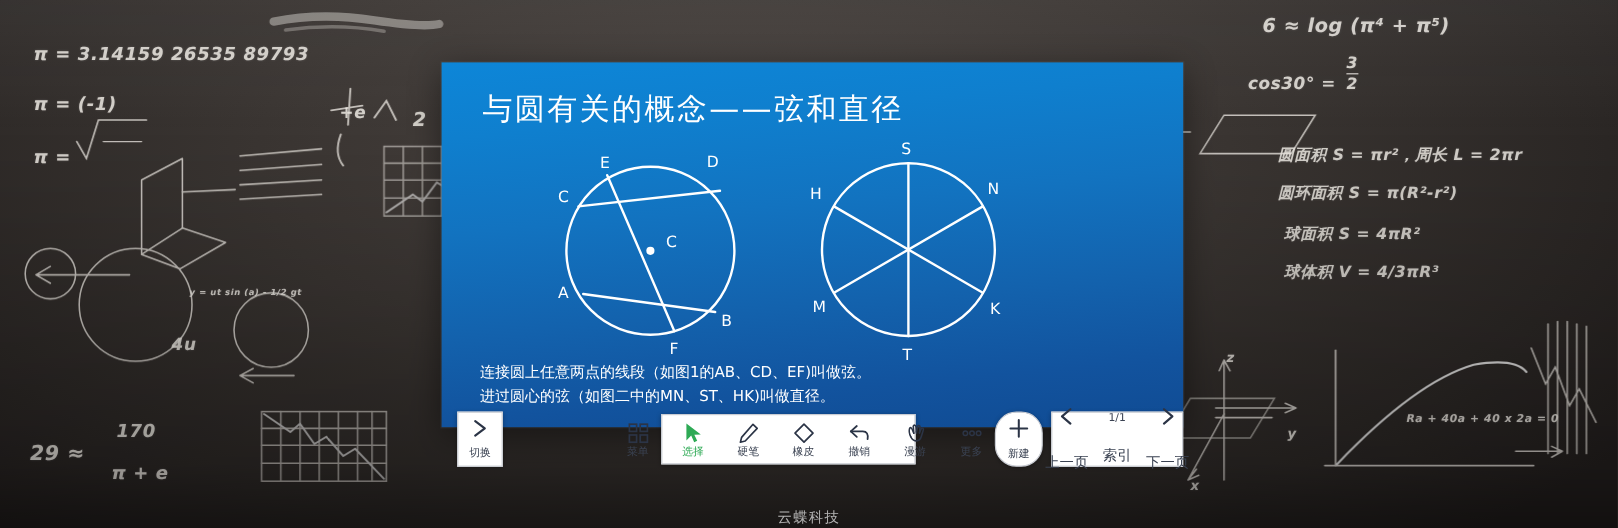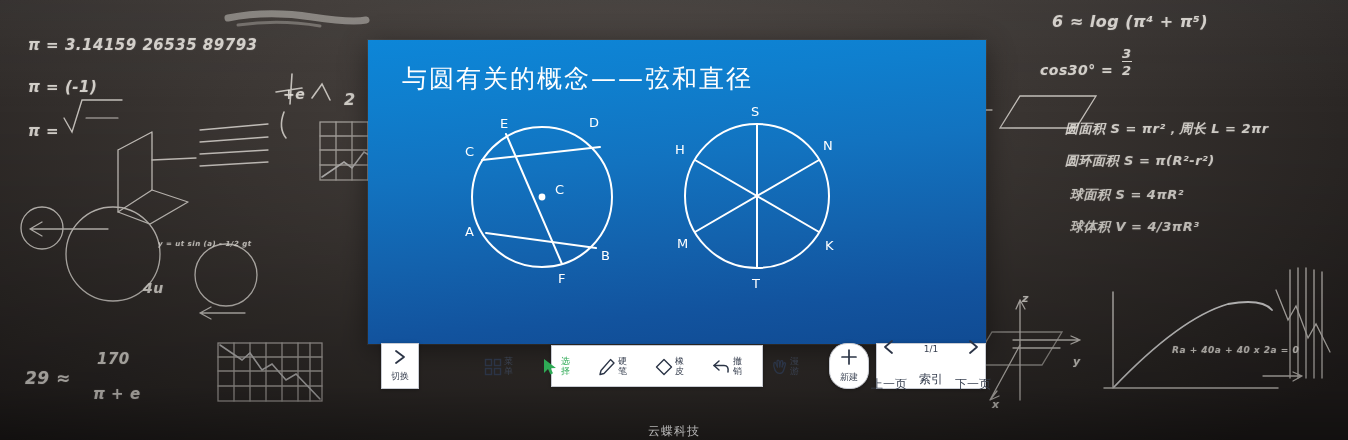--- a/index.html
+++ b/index.html
@@ -26,21 +26,21 @@
   .chalk{
     position:absolute;color:#e9e5df;opacity:.88;
     font-family:"DejaVu Sans","Liberation Sans",sans-serif;
     white-space:nowrap;pointer-events:none;
     text-shadow:0 0 2px rgba(255,255,255,.22);
   }
   .hand{font-style:italic;font-weight:600;letter-spacing:.5px;}
 
   
   .panel{
-    position:absolute;left:368px;top:40px;width:618px;height:304px;
+    position:absolute;left:368px;top:52px;width:618px;height:304px;
     background:linear-gradient(175deg,#0d86d8 0%, #0f7fce 18%, #1273c0 40%, #1362ad 64%, #12539e 84%, #104b93 100%);
     box-shadow:0 0 0 1px rgba(255,255,255,.05), 0 6px 26px rgba(0,0,0,.45);
     overflow:hidden;
   }
   .panel-title{
     position:absolute;left:34px;top:22px;
     color:#ffffff;font-size:25px;letter-spacing:2px;font-weight:400;
     font-family:"DejaVu Sans","Liberation Sans",sans-serif;
   }
   .fig{position:absolute;}
@@ -54,21 +54,21 @@
   }
   .caption div{white-space:nowrap;}
 
   
   .barbox{
     position:absolute;background:#ffffff;border:1px solid #c9ccd3;
     box-shadow:0 1px 4px rgba(0,0,0,.3);
     display:flex;align-items:center;justify-content:center;
   }
   .tool{
-    width:40px;height:100%;display:flex;flex-direction:row;
+    width:40px;height:100%;display:flex;flex-direction:column;
     align-items:center;justify-content:center;gap:2px;cursor:pointer;padding-left:28px;
   }
   .tool .ico{height:20px;display:flex;align-items:flex-end;justify-content:center;}
   .tool .tl{
     font-size:9px;color:#3a4252;line-height:10px;
     font-family:"DejaVu Sans","Liberation Sans",sans-serif;
   }
   .tool.active .tl{color:#2eaa55;text-align:right;}
 
   .btnbox{flex-direction:column;gap:1px;cursor:pointer;}
@@ -222,20 +222,24 @@
         </g>
         <text class="lbl" x="78" y="18">S</text>
         <text class="lbl" x="150" y="52">N</text>
         <text class="lbl" x="152" y="152">K</text>
         <text class="lbl" x="79" y="190">T</text>
         <text class="lbl" x="4" y="150">M</text>
         <text class="lbl" x="2" y="56">H</text>
       </svg>
     </div>
 
+    <div class="caption">
+      <div>连接圆上任意两点的线段（如图1的AB、CD、EF)叫做弦。</div>
+      <div>进过圆心的弦（如图二中的MN、ST、HK)叫做直径。</div>
+    </div>
   </div>
 
   <div class="barbox btnbox" style="left:381px;top:343px;width:36px;height:44px;">
     <span class="ico">
       <svg width="15" height="16" viewBox="0 0 15 16">
           <path d="M3 2 L11 8 L3 14" stroke="#2b3446" stroke-width="1.8" fill="none" stroke-linecap="round" stroke-linejoin="round"></path>
         </svg>
     </span>
     <span class="bl">切换</span>
   </div>

